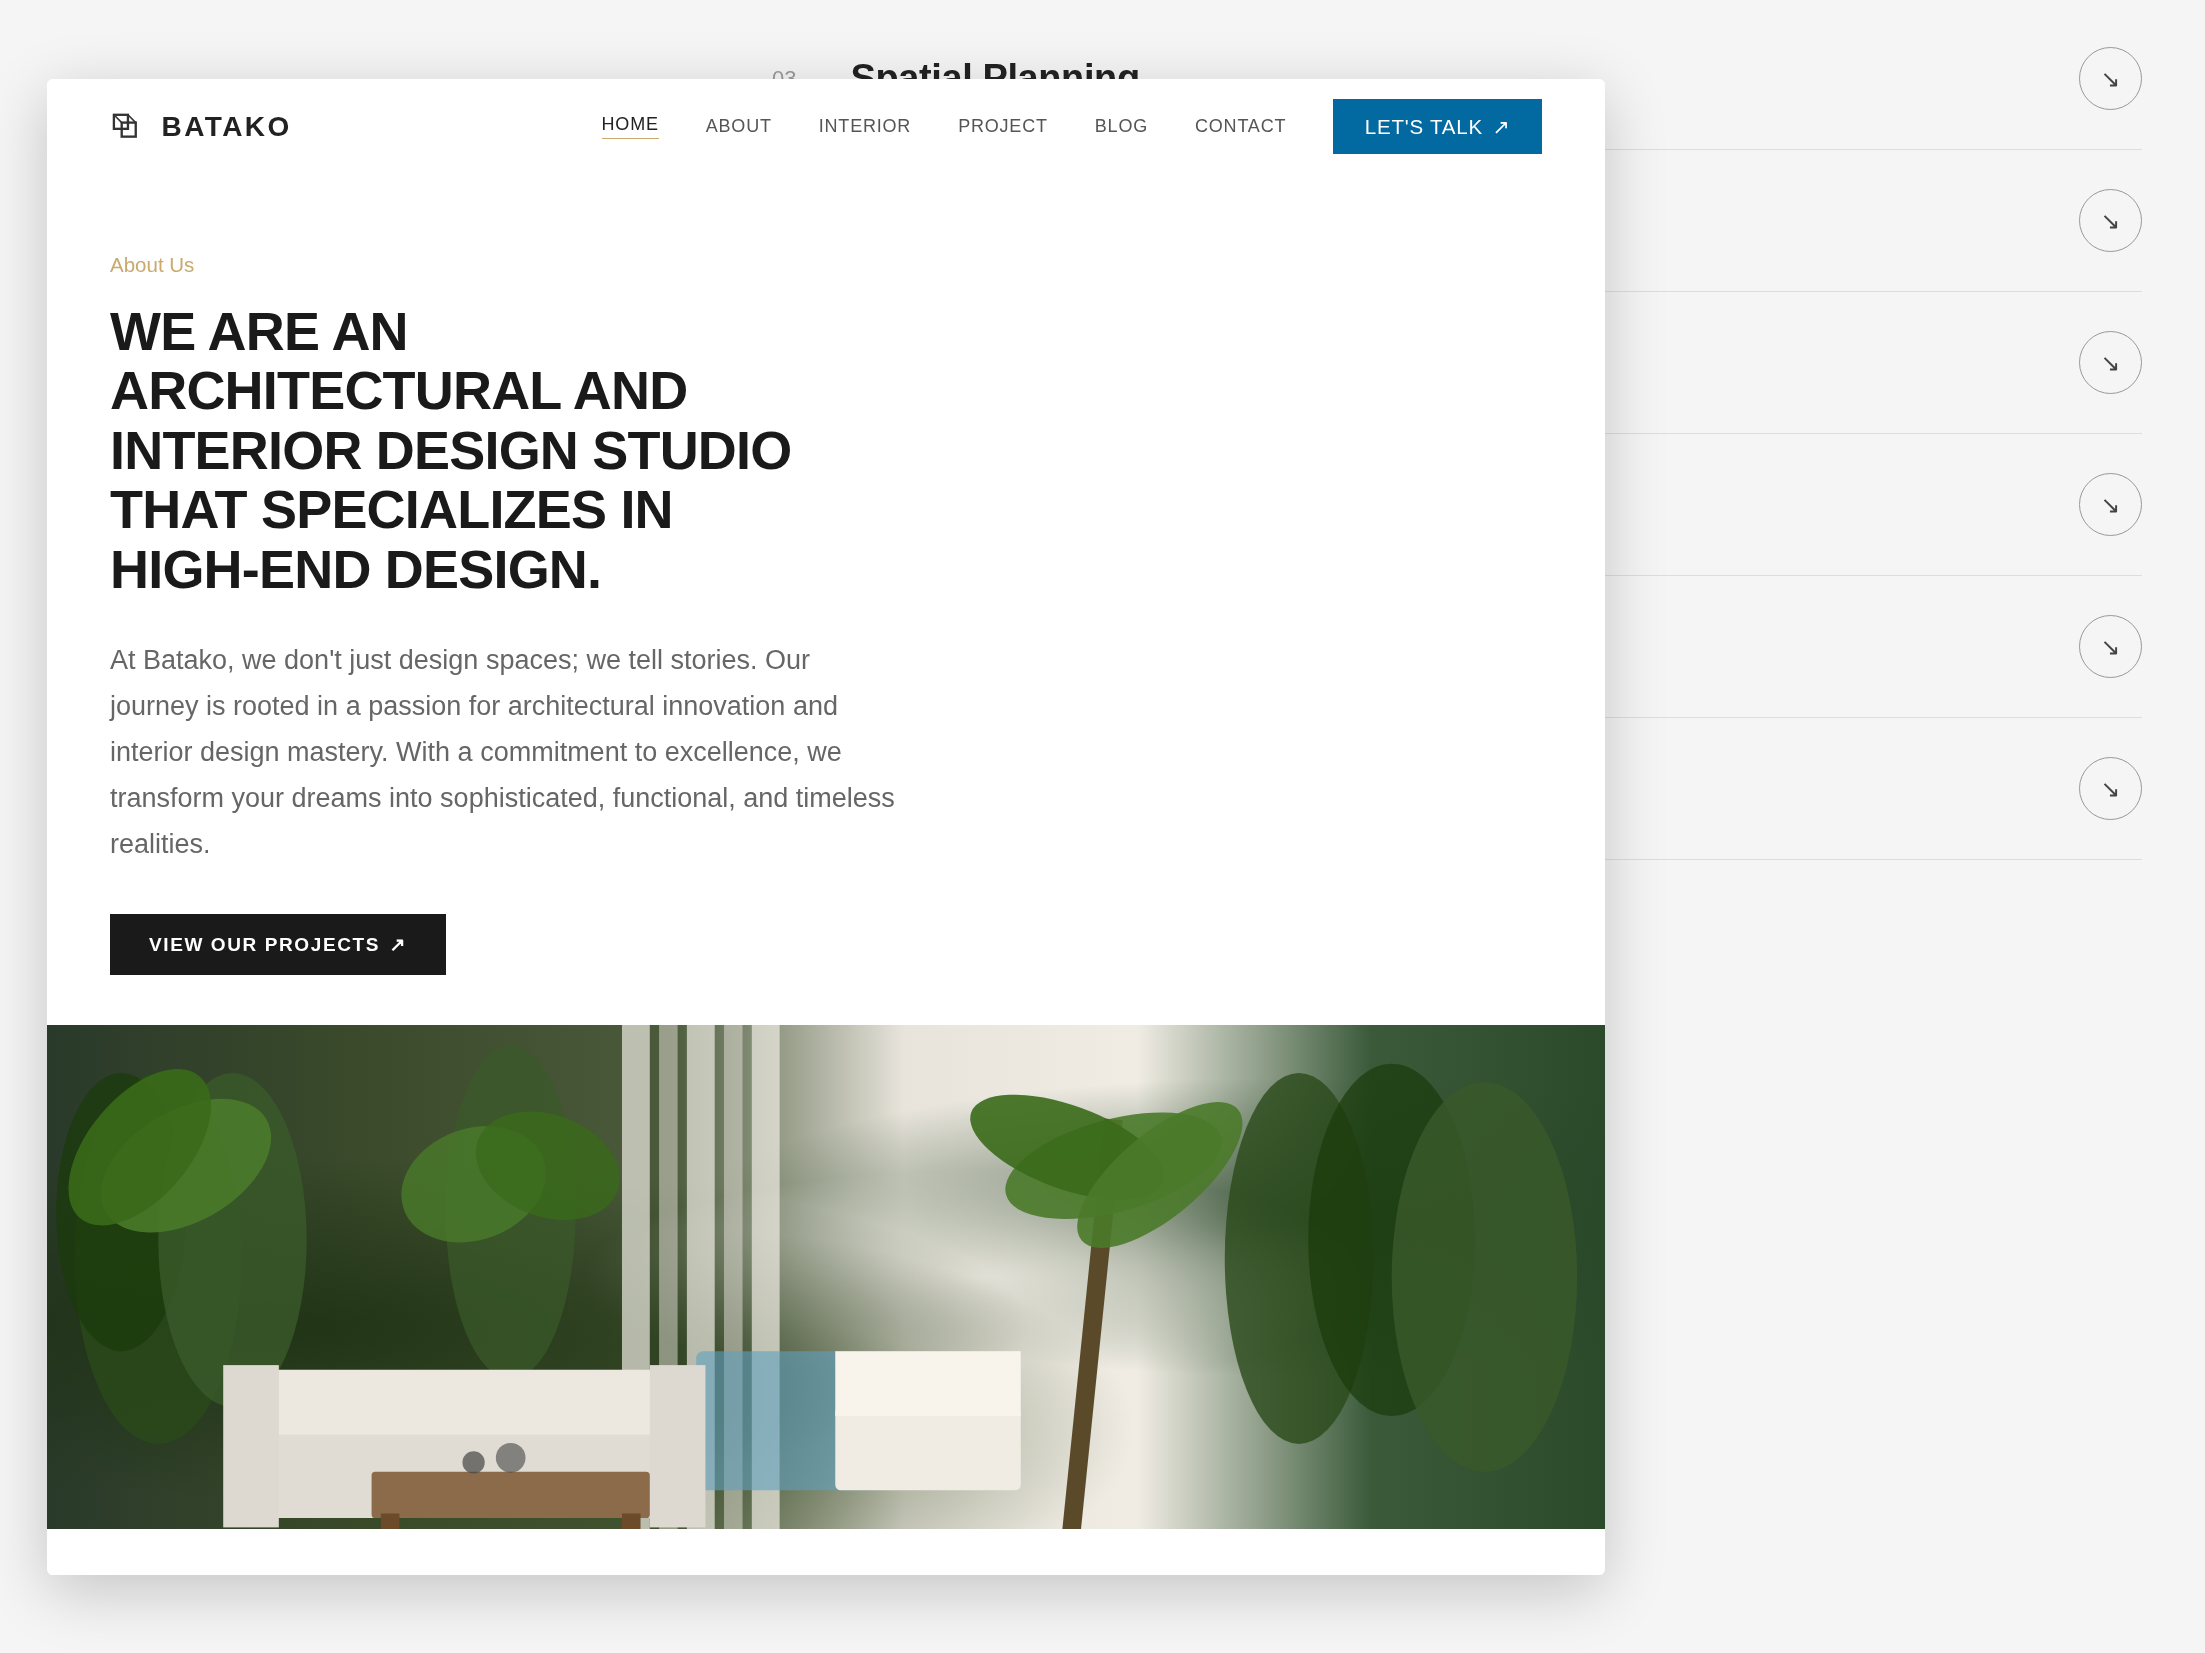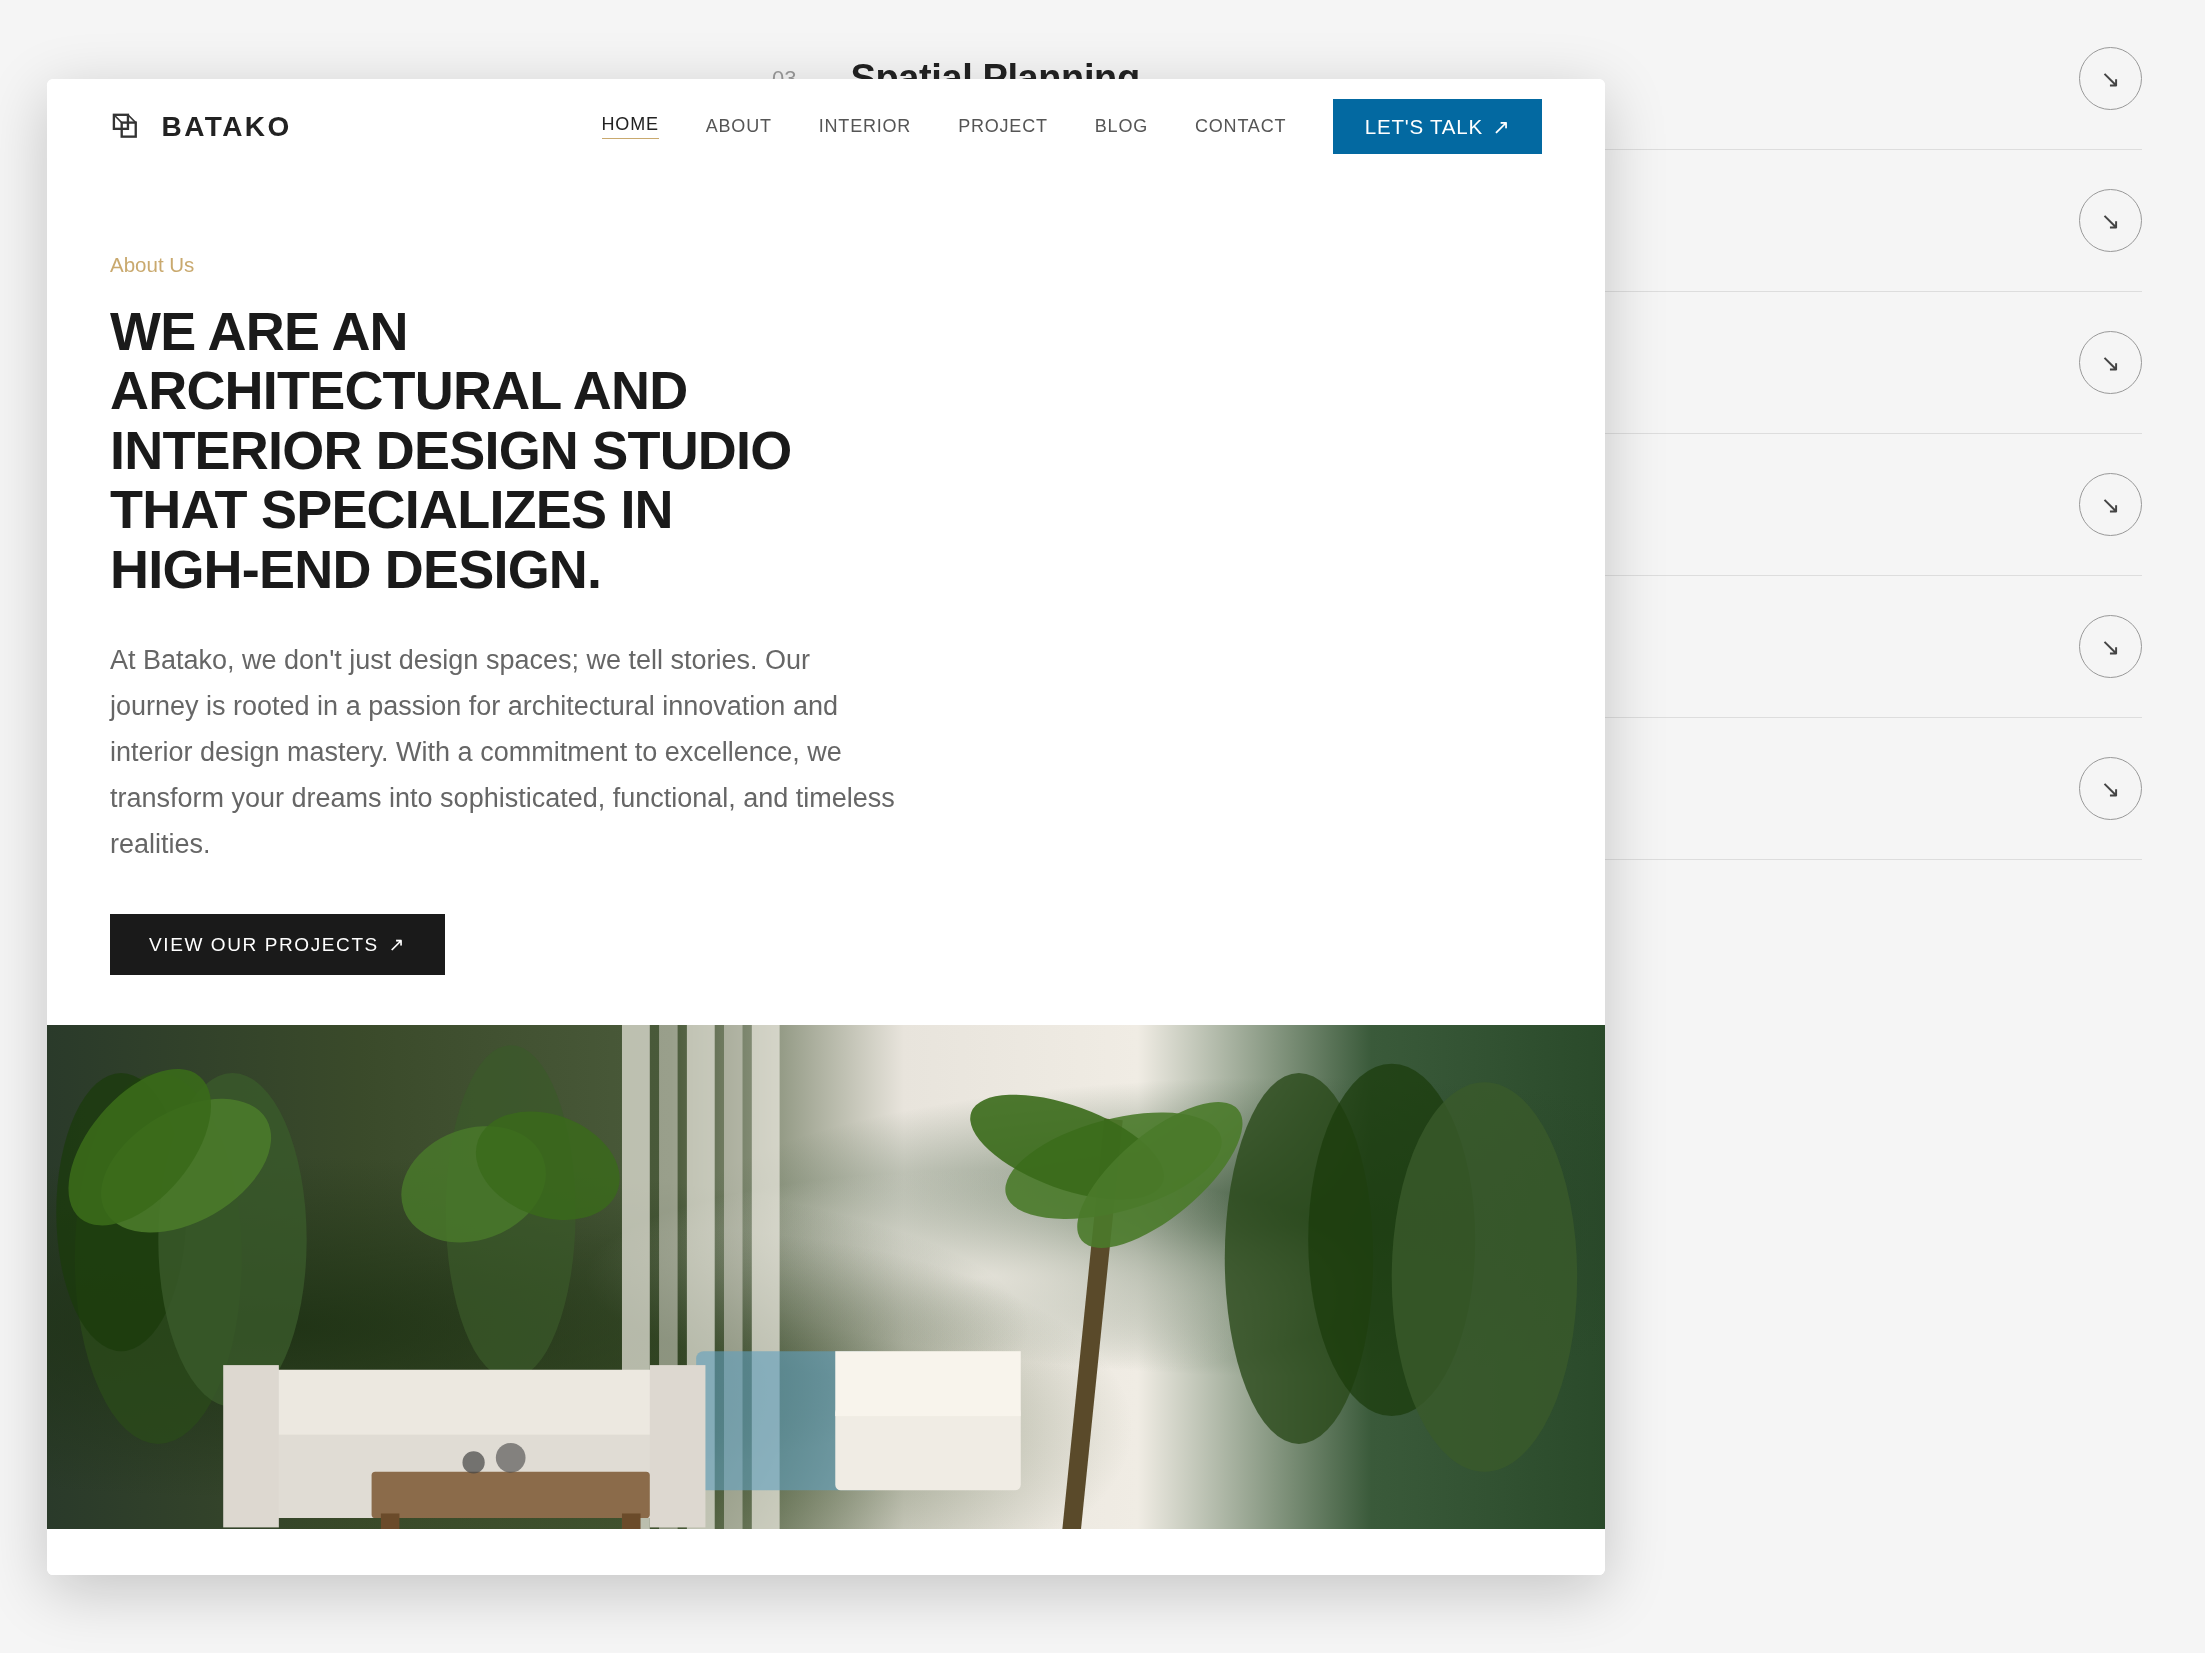--- a/index.html
+++ b/index.html
@@ -286,21 +286,21 @@
       line-height: 1.7;
       max-width: 788px;
       margin-bottom: 47px;
     }
 
     .view-projects-btn {
       background: #1a1a1a;
       color: #fff;
       padding: 19px 39px;
       font-size: 19px;
-      font-weight: 400;
+      font-weight: 700;
       letter-spacing: 1.6px;
       text-transform: uppercase;
       border: none;
       cursor: pointer;
       display: inline-flex;
       align-items: center;
       gap: 9.5px;
     }
 
     

